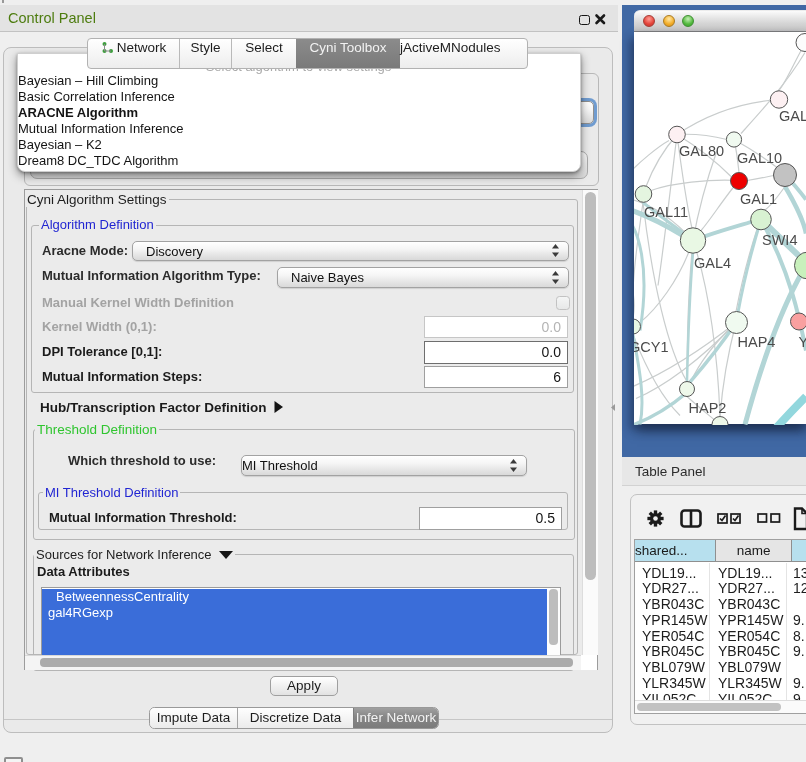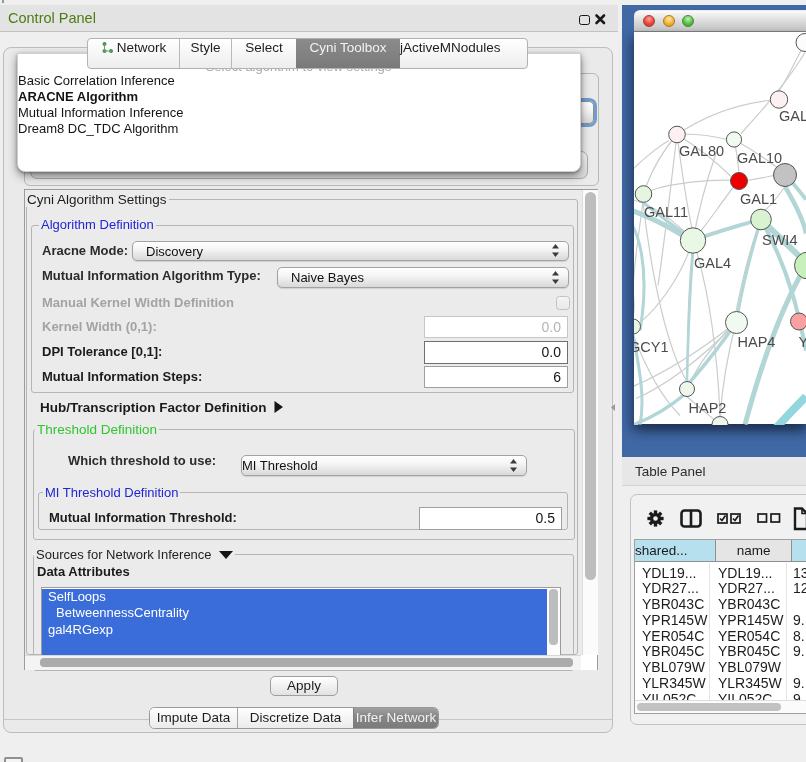--- a/index.html
+++ b/index.html
@@ -78,21 +78,20 @@
 <div class="lbl" style="left:49px;top:510px;color:#1b1b1b">Mutual Information Threshold:</div>
 <div class="fld" style="left:419px;top:507px;width:143px;height:22.5px;line-height:20px">0.5</div>
 
 <div class="grp" style="left:33px;top:554px;width:541px;height:117px"></div>
 <div class="gtitle" style="left:34px;top:548px;color:#1e1e1e;font-size:13px;padding:0 2px">Sources for Network Inference <svg width="14" height="8" style="margin-left:4px">
       <polygon points="0,0 14,0 7,8" fill="#151515"></polygon>
     </svg></div>
 <div class="lbl" style="left:37px;top:563.5px;color:#1b1b1b">Data Attributes</div>
 <div class="a" style="left:41px;top:587px;width:520px;height:71.5px;background:#fff;border:1px solid #9b9b9b"></div>
 <div class="a" style="left:42px;top:588.5px;width:504.5px;height:67px;background:#3a6dd9;color:#fff;font-size:13px">
- <div style="height:16.75px;line-height:16.75px;padding-left:6px">SelfLoops</div>
  <div style="height:16.75px;line-height:16.75px;padding-left:14px">BetweennessCentrality</div>
  <div style="height:16.75px;line-height:16.75px;padding-left:6px">gal4RGexp</div>
 </div>
 <div class="a" style="left:546.5px;top:588px;width:13px;height:69.5px;background:#fdfdfd"></div>
 <div class="a" style="left:549px;top:589px;width:8.5px;height:56px;background:#bdbdbd;border-radius:4px"></div>
 
 <div class="a" style="left:25px;top:655px;width:556px;height:14.5px;background:#f4f4f4;border-top:1px solid #d8d8d8"></div>
 <div class="a" style="left:40px;top:658px;width:533px;height:8.5px;background:#ababab;border-radius:4px"></div>
 <div class="a" style="left:581px;top:655px;width:16px;height:14.5px;background:#fff"></div>
 <div class="a" style="left:581.5px;top:190px;width:16px;height:465px;background:#fbfbfb;border-left:1px solid #ddd"></div>
@@ -104,23 +103,25 @@
  <div style="width:87px;text-align:center;line-height:20px;background:linear-gradient(#fefefe,#ebebeb);color:#1c1c1c">Impute Data</div>
  <div style="width:116px;text-align:center;line-height:20px;background:linear-gradient(#fefefe,#ebebeb);color:#1c1c1c;border-left:1px solid #a5a5a5">Discretize Data</div>
  <div style="flex:1;text-align:center;line-height:20px;background:linear-gradient(#a0a0a0,#868686 45%,#7b7b7b);color:#f3f3f3;border-left:1px solid #7e7e7e">Infer Network</div>
 </div>
 
 <div class="a" style="left:4px;top:757px;width:19px;height:10px;border:2px solid #8f8f8f;background:#f4f4f4;border-radius:2px"></div>
 
 <div class="a" style="left:16.5px;top:53px;width:564px;height:119px;background:#fff;border:1px solid #cfcfcf;border-radius:1px 1px 8px 8px;box-shadow:0 4px 10px rgba(0,0,0,0.42),0 1px 3px rgba(0,0,0,0.3)"></div>
 <div class="a" style="left:16.5px;top:59px;width:564px;text-align:center;color:#a9a9a9;font-size:13px">Select algorithm to view settings</div>
 <div class="a" style="left:18px;top:72.5px;width:540px;font-size:13px;color:#141414">
+ <div style="height:16.1px;line-height:16.1px">Bayesian – Hill Climbing</div>
  <div style="height:16.1px;line-height:16.1px">Basic Correlation Inference</div>
  <div style="height:16.1px;line-height:16.1px;font-weight:bold">ARACNE Algorithm</div>
  <div style="height:16.1px;line-height:16.1px">Mutual Information Inference</div>
+ <div style="height:16.1px;line-height:16.1px">Bayesian – K2</div>
  <div style="height:16.1px;line-height:16.1px">Dream8 DC_TDC Algorithm</div>
 </div>
 
 <div class="a" style="left:87px;top:38px;width:441px;height:31px;border:1px solid #b2b2b2;border-radius:4px;display:flex;overflow:hidden;font-size:13.5px;background:linear-gradient(#ffffff,#ededed)">
  <div style="width:91px;text-align:center;line-height:18px;color:#1d1d1d"><svg width="13" height="13" style="vertical-align:-2px;margin-right:3px">
         <circle cx="3.5" cy="3" r="2" fill="#3d9e3d"></circle>
         <circle cx="3.5" cy="10" r="2" fill="#3d9e3d"></circle>
         <circle cx="10" cy="10" r="2" fill="#3d9e3d"></circle>
         <path d="M3.5 3 L3.5 10 L10 10" stroke="#8b8b8b" stroke-width="1" fill="none"></path>
       </svg>Network</div>

